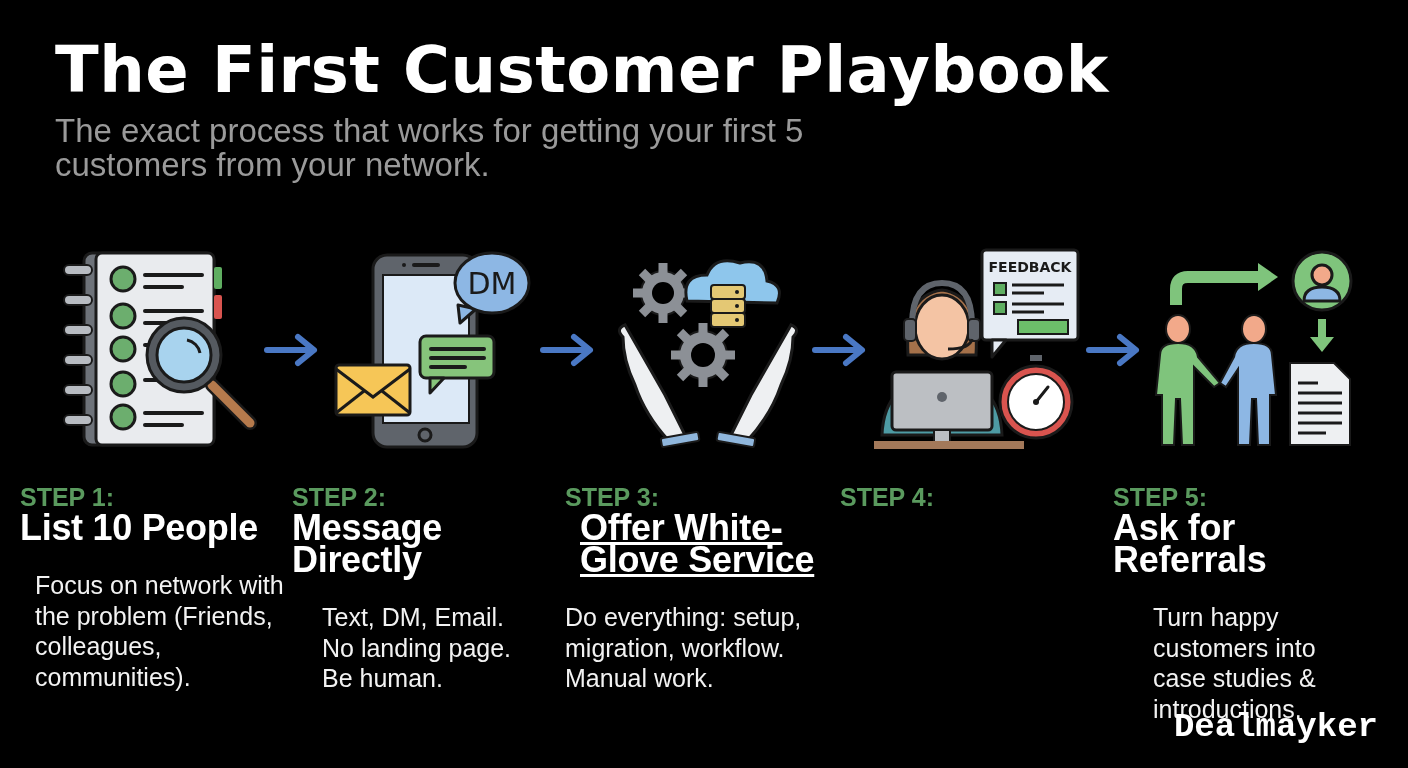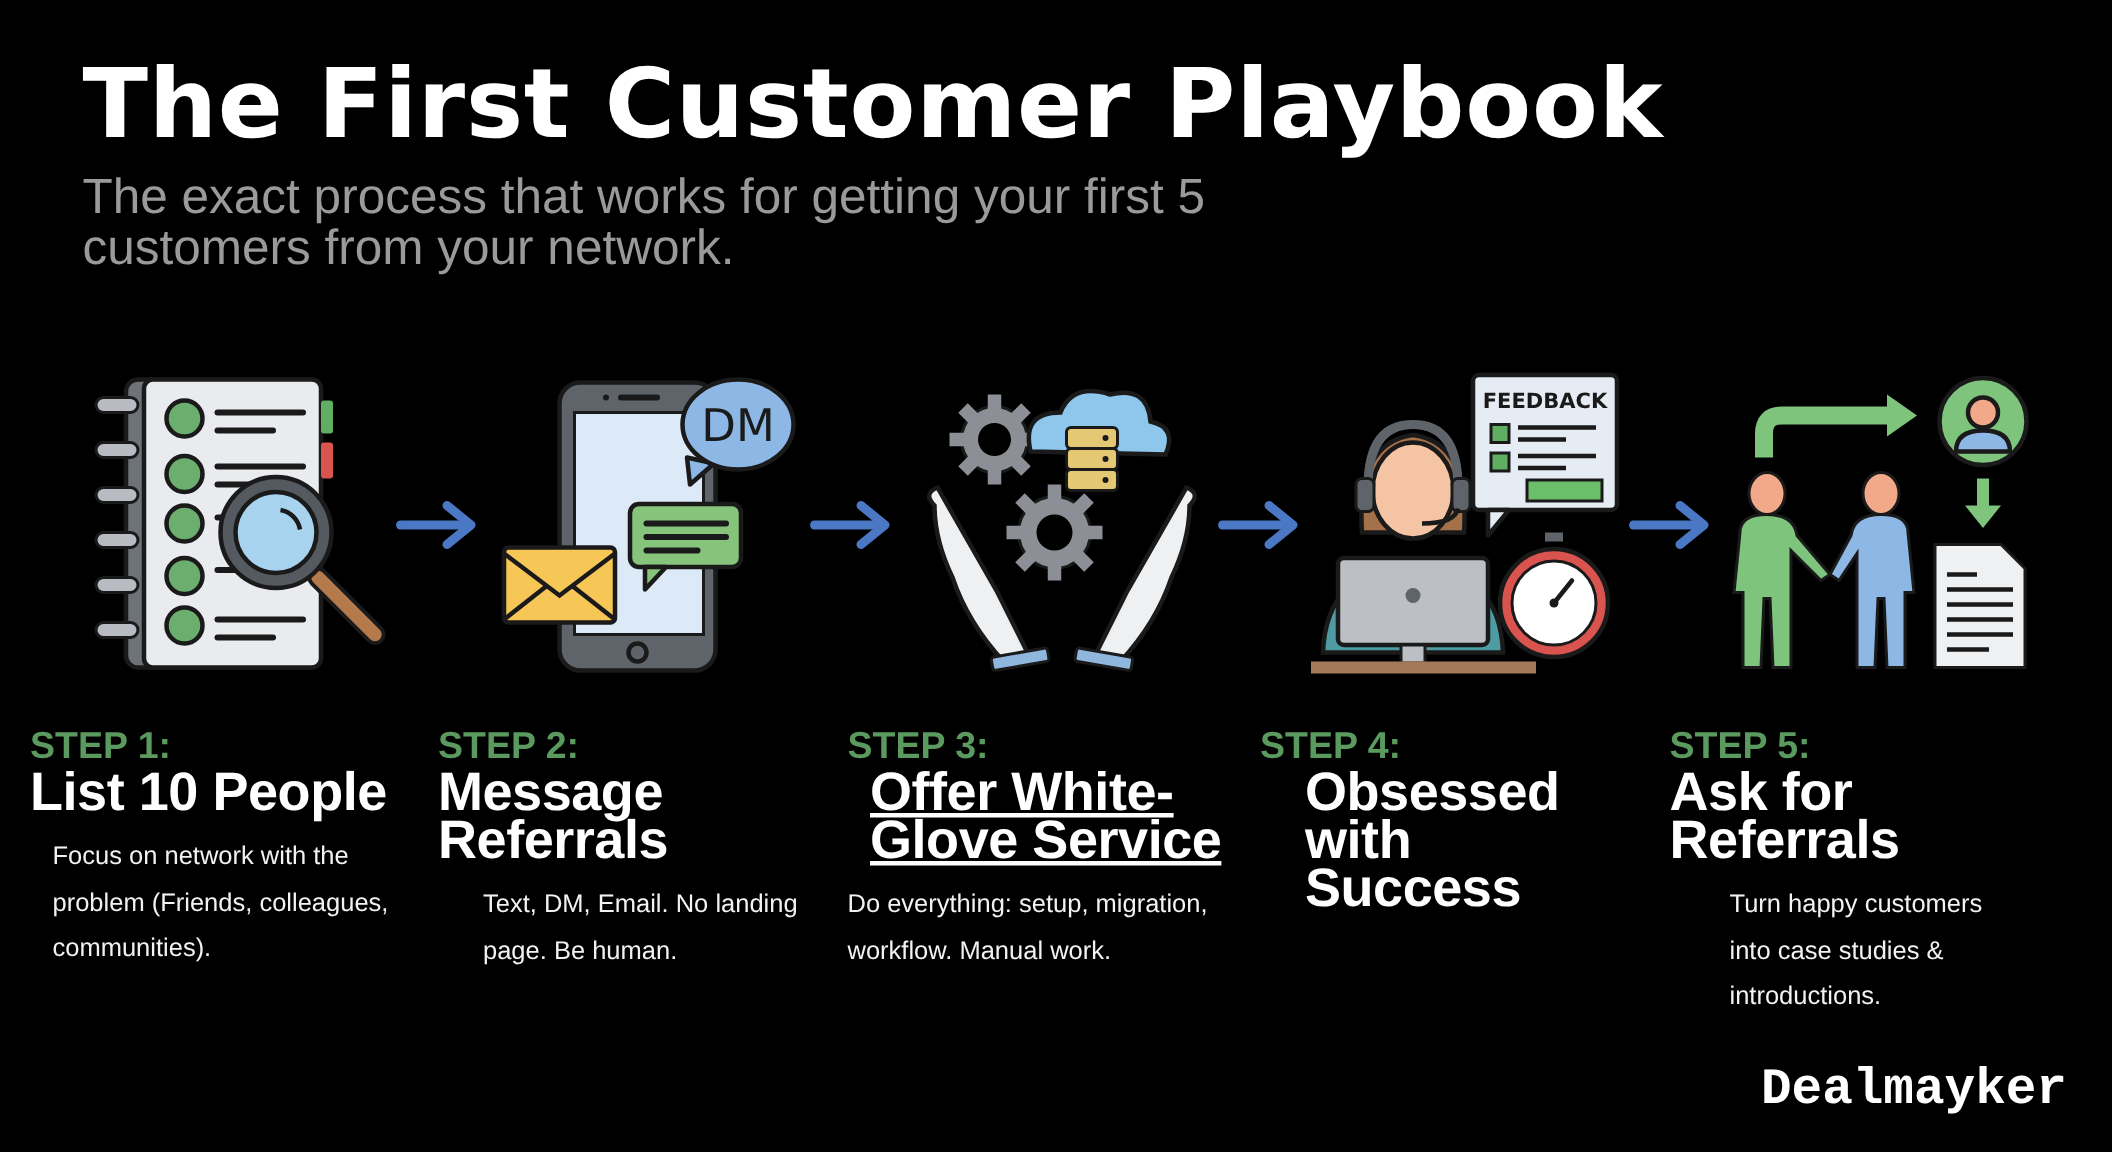--- a/index.html
+++ b/index.html
@@ -28,21 +28,21 @@
   }
   .step-label {
     color: #5a9a5e; font-weight: 700; font-size: 25px; line-height: 30px;
     font-family: "Liberation Sans", sans-serif;
   }
   .step-title {
     color: #ffffff; font-weight: 700; font-size: 36px; line-height: 32px;
     font-family: "Liberation Sans", sans-serif; letter-spacing: -0.3px;
   }
   .step-desc {
-    color: #f2f2f2; font-size: 17px; line-height: 30.5px; margin-top: 12px;
+    color: #f2f2f2; font-size: 25px; line-height: 30.5px; margin-top: 26px;
     font-family: "Liberation Sans", sans-serif;
   }
   .brand {
     position: absolute; right: 30px; top: 708px;
     font-size: 34px; font-weight: 700; color: #ffffff;
     font-family: Liberation Mono, monospace;
   }
 </style>
 </head>
 <body>
@@ -228,33 +228,32 @@
 </div>
 
 <div class="step" style="left:20px;">
   <div class="step-label">STEP 1:</div>
   <div class="step-title">List 10 People</div>
   <div class="step-desc" style="width:250px;margin-left:15px;">Focus on network with the problem (Friends, colleagues, communities).</div>
 </div>
 
 <div class="step" style="left:292px;">
   <div class="step-label">STEP 2:</div>
-  <div class="step-title">Message Referrals</div>
+  <div class="step-title">Message Directly</div>
   <div class="step-desc" style="width:220px;margin-left:30px;">Text, DM, Email. No landing page. Be human.</div>
 </div>
 
 <div class="step" style="left:565px;">
   <div class="step-label">STEP 3:</div>
   <div class="step-title" style="width:250px;margin-left:15px;text-decoration:underline;">Offer White-Glove Service</div>
   <div class="step-desc" style="width:280px;">Do everything: setup, migration, workflow. Manual work.</div>
 </div>
 
 <div class="step" style="left:840px;">
   <div class="step-label">STEP 4:</div>
-  <div class="step-title" style="width:220px;margin-left:30px;">Obsessed with Success</div>
 </div>
 
 <div class="step" style="left:1113px;">
   <div class="step-label">STEP 5:</div>
   <div class="step-title">Ask for Referrals</div>
   <div class="step-desc" style="width:200px;margin-left:40px;">Turn happy customers into case studies &amp; introductions.</div>
 </div>
 
 <div class="brand">Dealmayker</div>
 

